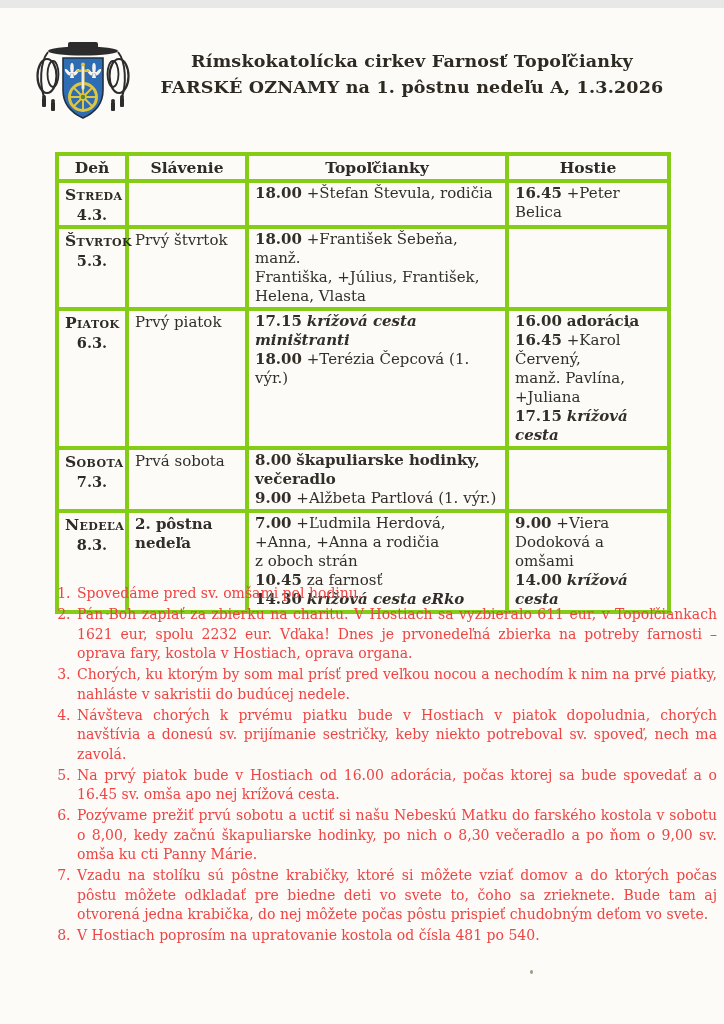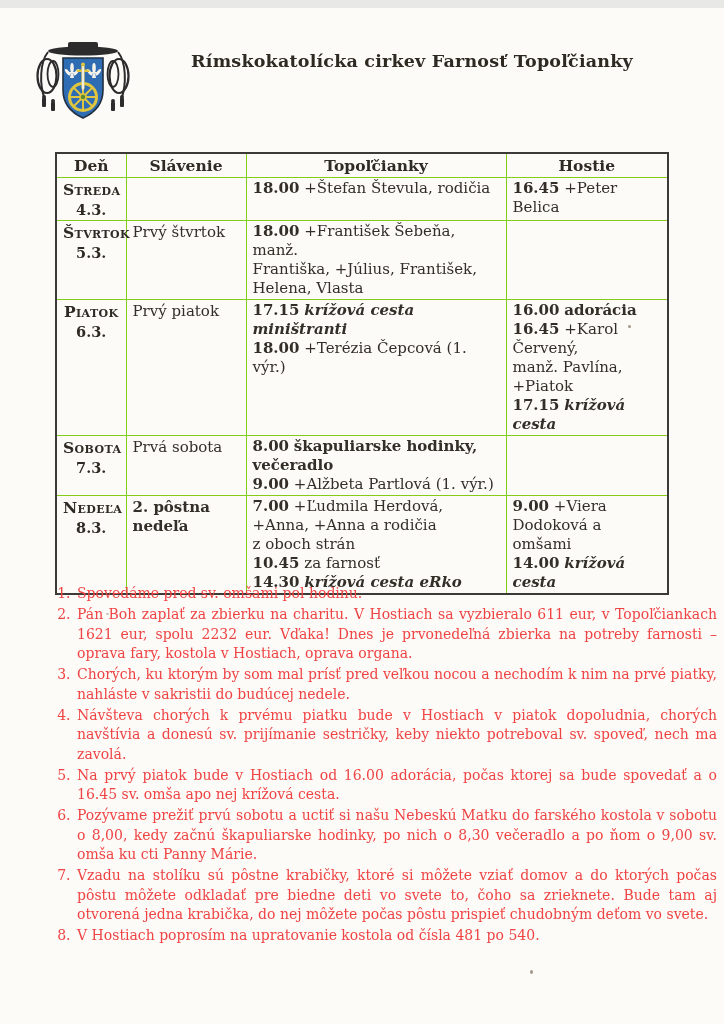--- a/index.html
+++ b/index.html
@@ -15,21 +15,21 @@
   .titles{margin-left:125px;margin-right:25px;text-align:center;padding-top:10px;}
   .title1,.title2{font-weight:bold;font-size:17.5px;line-height:26px;color:#2e2a22;letter-spacing:.2px;}
   
   table.sched{
     position:absolute;left:55px;top:144px;width:612px;
     border-collapse:collapse;table-layout:fixed;
     border:2px solid #3c3a36;
     font-size:15px;
   }
   .sched th,.sched td{
-    border:1px solid #84cc16;vertical-align:top;
+    border:4px solid #84cc16;vertical-align:top;
     padding:1px 6px;line-height:19px;
   }
   .sched th{font-size:15.5px;font-weight:bold;text-align:center;padding:2px 4px;color:#2f2b24;}
   td.day-cell{text-align:center;font-weight:bold;color:#2f2b24;}
   .day{font-variant:small-caps;font-size:15.5px;letter-spacing:.4px;display:block;margin-top:1px;}
   .date{display:block;font-size:14.5px;margin-top:1px;}
   td.slav{text-align:left;padding-top:2px;}
   .line{margin:0;}
   .time{font-weight:bold;}
   .b{font-weight:bold;}
@@ -107,20 +107,21 @@
           <path d="M-1.2,2 h2.4 l0.8,4 h-4 z"></path>
         </g>
 
         <circle cx="51" cy="26.5" r="2" fill="#e0c63e"></circle>
         <rect x="44.5" y="31.5" width="13" height="2.6" rx="1.2" fill="#e0c63e"></rect>
         <path d="M49.6,28 h2.8 v22 l-1.4,4 l-1.4,-4 z" fill="#f4f2ea" stroke="#c9b63a" stroke-width="0.5"></path>
       </g>
     </svg>
     <div class="titles">
       <div class="title1">Rímskokatolícka cirkev Farnosť Topoľčianky</div>
+      <div class="title2">FARSKÉ OZNAMY na 1. pôstnu nedeľu A, 1.3.2026</div>
     </div>
   </div>
 
   <table class="sched">
     <colgroup>
       <col style="width:70px">
         <col style="width:120px">
         <col style="width:260px">
         <col style="width:162px">
     </colgroup>
@@ -194,21 +195,21 @@
       <td>
         <div class="line">
           <span class="time">16.00</span>
           <span class="b">adorácia</span>
         </div>
         <div class="line">
           <span class="time">16.45</span>
           <span>+Karol Červený,</span>
         </div>
         <div class="line">
-          <span>manž. Pavlína, +Piatok</span>
+          <span>manž. Pavlína, +Juliana</span>
         </div>
         <div class="line">
           <span class="time">17.15</span>
           <span class="bi">krížová cesta</span>
         </div>
       </td>
     </tr>
 
     <tr style="height:53px">
       <td class="day-cell">

